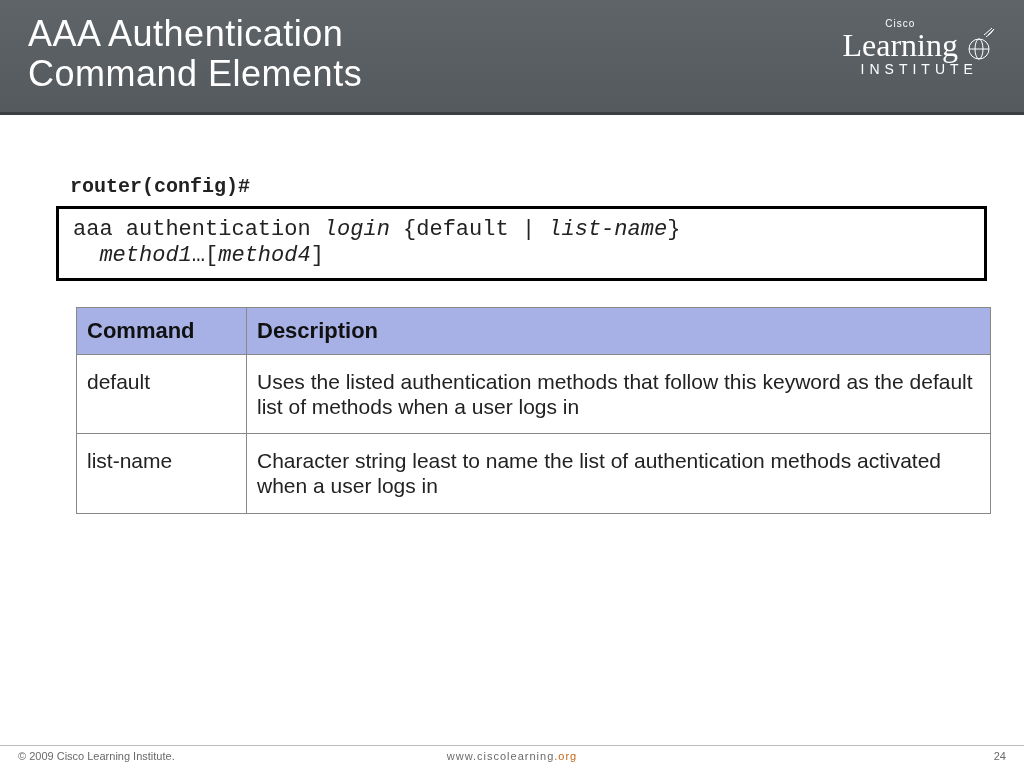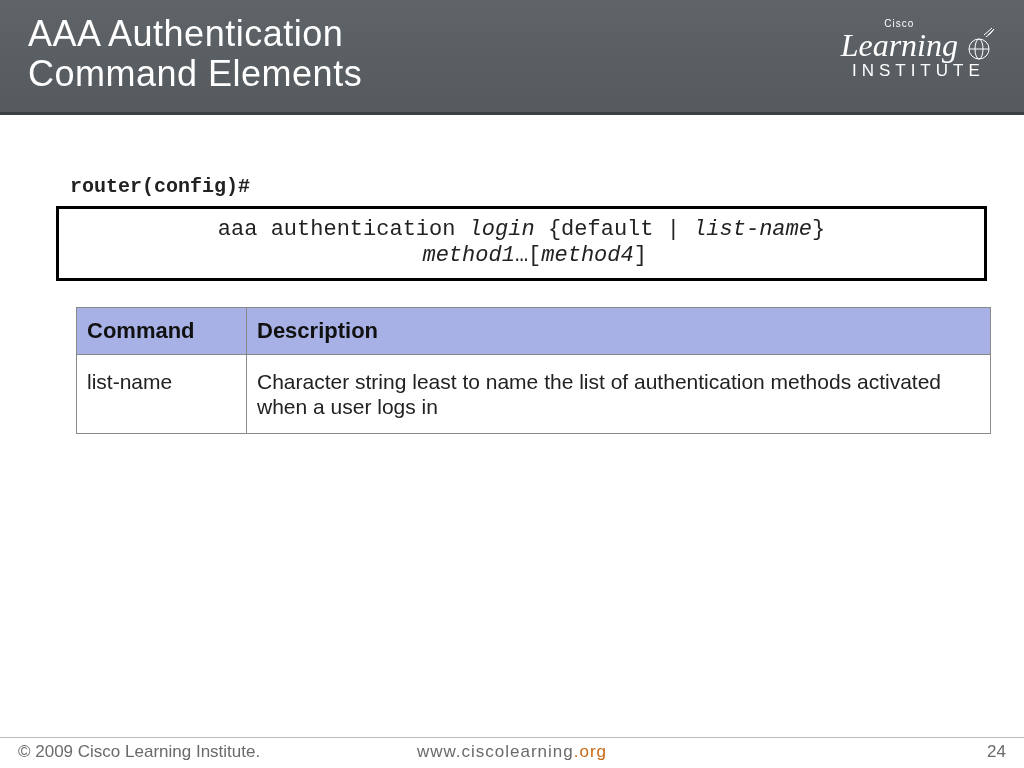--- a/index.html
+++ b/index.html
@@ -36,27 +36,26 @@
     top: 18px;
     color: #ffffff;
     text-align: center;
   }
   .logo .cisco {
     font-size: 10px;
     letter-spacing: 1px;
   }
   .logo .learning {
     font-family: 'Georgia', serif;
-    font-style: italic;
     font-size: 32px;
     font-weight: 300;
     line-height: 1;
   }
   .logo .institute {
-    font-size: 17px;
+    font-size: 14px;
     letter-spacing: 5px;
     text-transform: uppercase;
   }
   .logo svg {
     vertical-align: top;
   }
   .content {
     padding: 30px 25px 0 28px;
   }
   .prompt-label {
@@ -68,21 +67,20 @@
   }
   .cmd-box {
     border: 3px solid #000;
     background: #fff;
     padding: 8px 14px;
     margin: 0 12px 0 28px;
     font-family: "Courier New", monospace;
     font-size: 22px;
     color: #222;
     line-height: 1.2;
-    text-align: center;
   }
   .cmd-box .italic { font-style: italic; }
   table.desc {
     border-collapse: collapse;
     margin: 26px 0 0 48px;
     width: 915px;
     table-layout: fixed;
   }
   table.desc th, table.desc td {
     border: 1px solid #888;
@@ -107,21 +105,21 @@
     width: 155px;
     font-style: normal;
   }
   .methoditalic { font-style: italic; }
   .footer {
     position: absolute;
     bottom: 6px;
     left: 0;
     width: 100%;
     border-top: 1px solid #bbb;
-    font-size: 17px;
+    font-size: 11px;
     color: #6a6a6a;
     padding: 4px 18px 0 18px;
     box-sizing: border-box;
     display: flex;
     justify-content: space-between;
   }
   .footer .center {
     position:absolute;
     left:0; right:0;
     text-align:center;
@@ -168,20 +166,24 @@
         <col>
       </colgroup>
     <thead>
       <tr>
         <th>Command</th>
         <th>Description</th>
       </tr>
     </thead>
     <tbody>
       <tr>
+        <td class="cmd">default</td>
+        <td>Uses the listed authentication methods that follow this keyword as the default list of methods when a user logs in</td>
+      </tr>
+      <tr>
         <td class="cmd">list-name</td>
         <td>Character string least to name the list of authentication methods activated when a user logs in</td>
       </tr>
     </tbody>
   </table>
 
 </div>
 
 <div class="footer">
   <span>© 2009 Cisco Learning Institute.</span>

